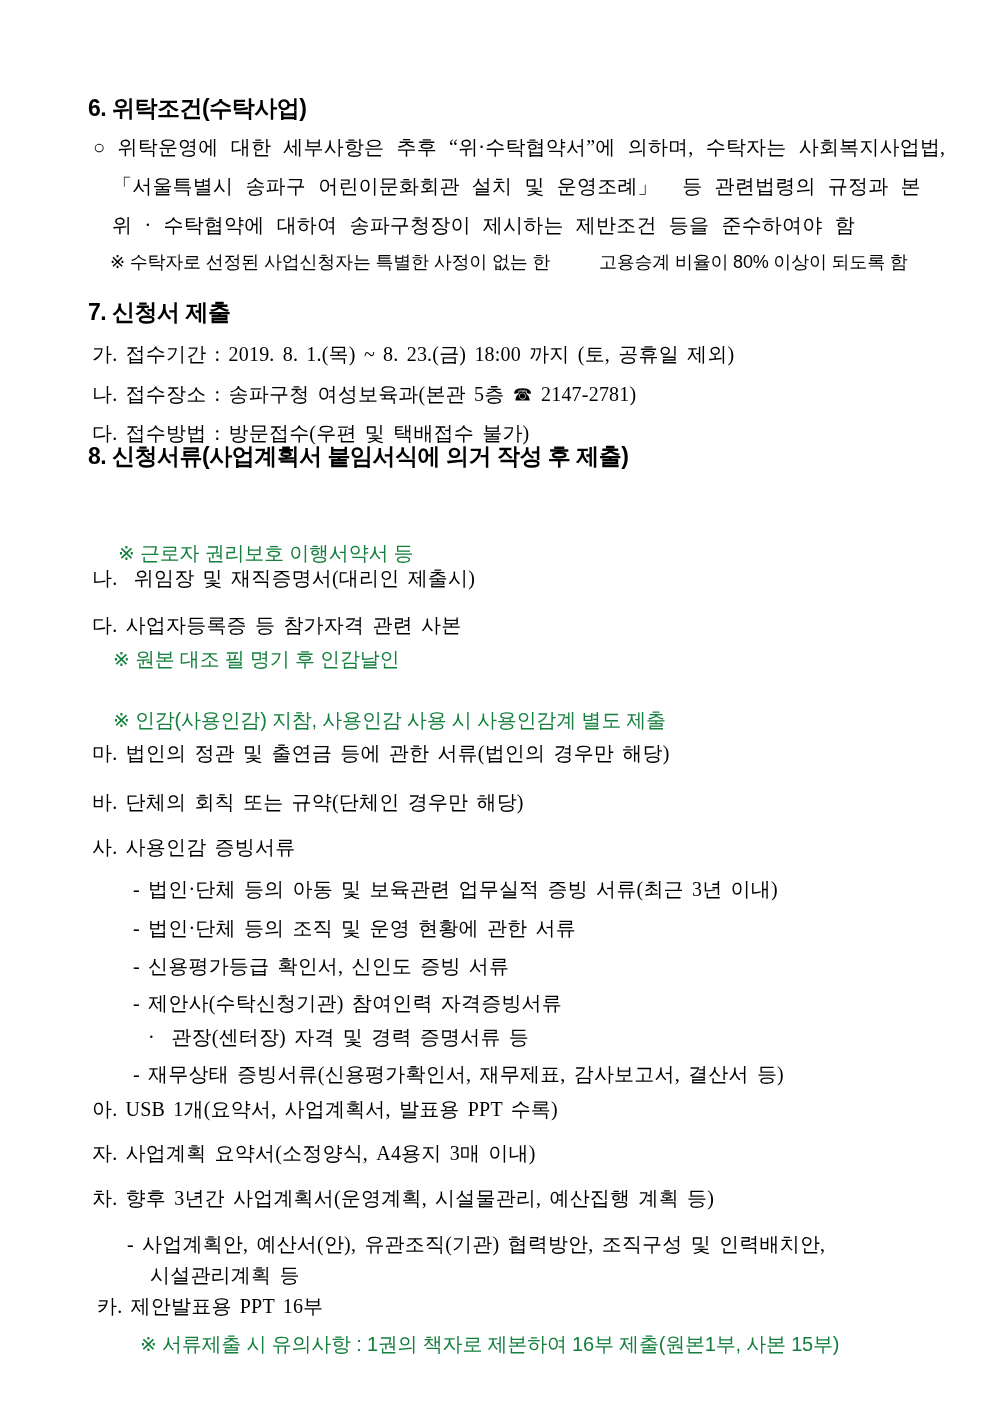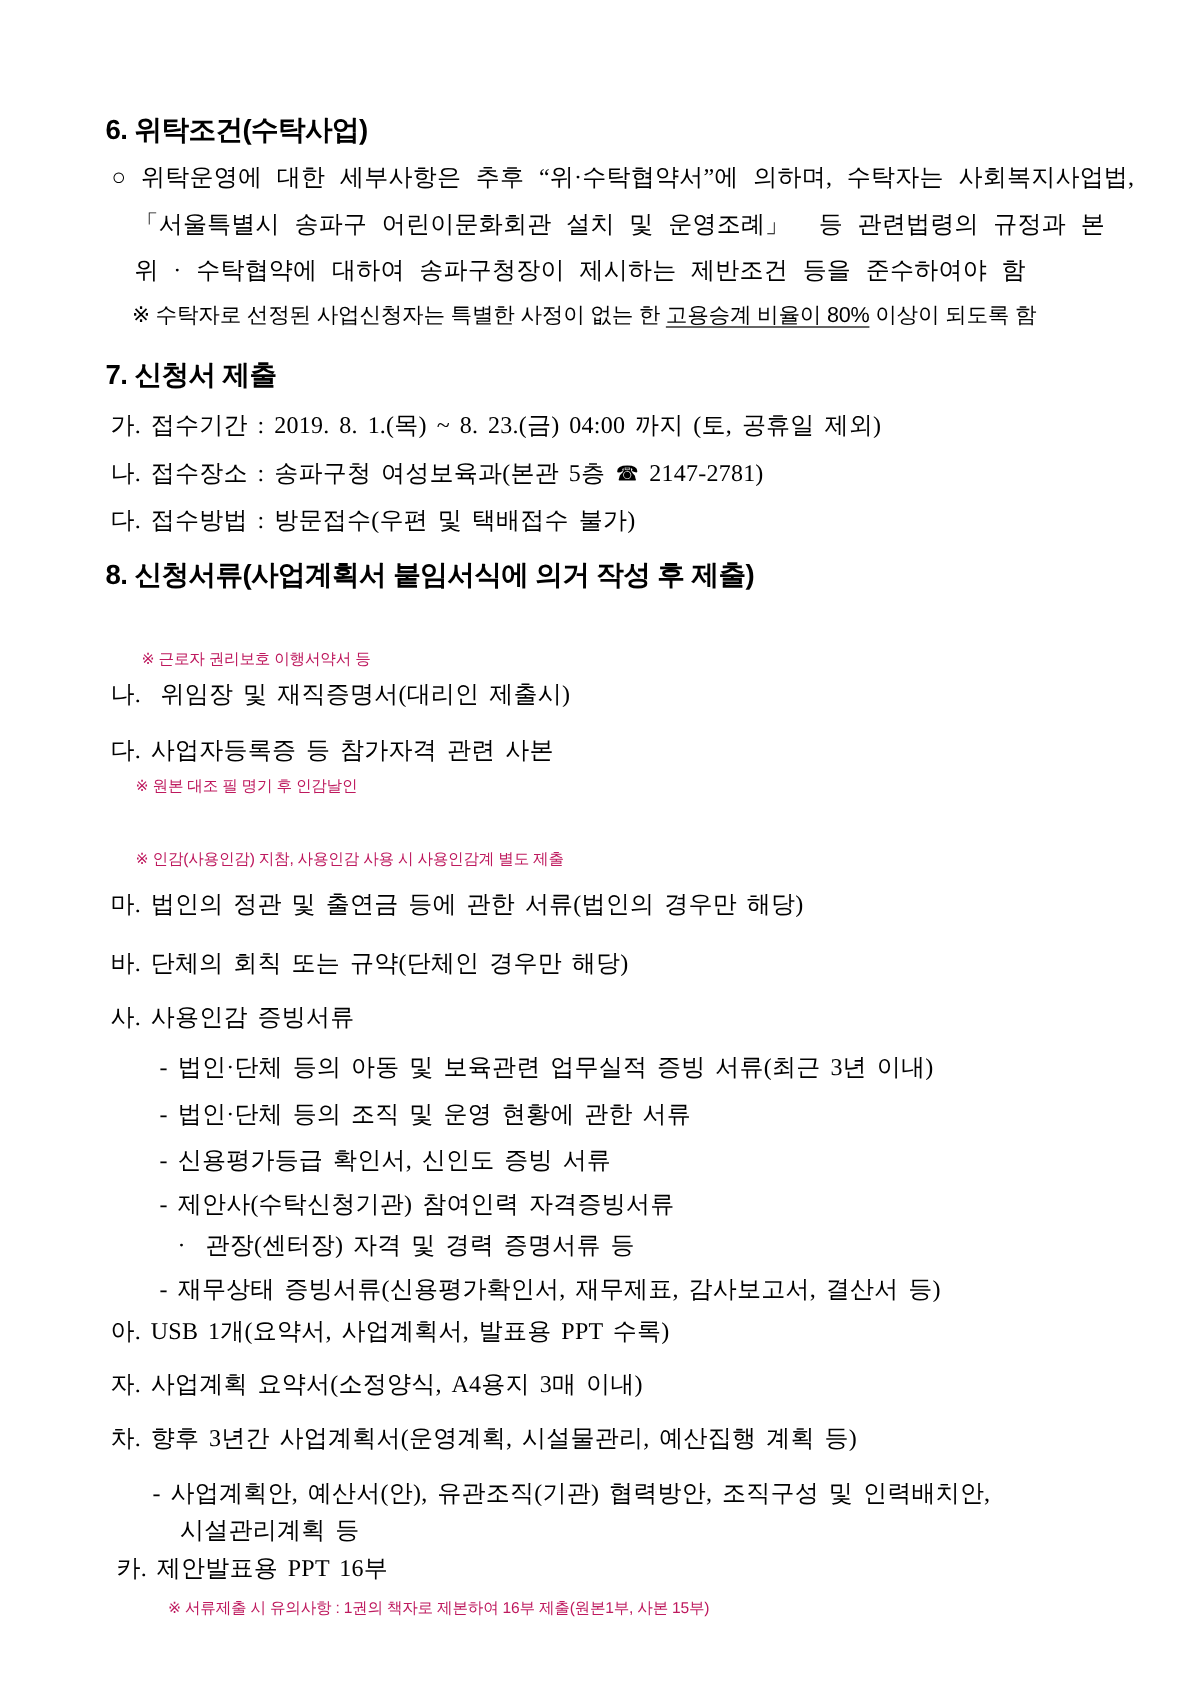--- a/index.html
+++ b/index.html
@@ -26,53 +26,53 @@
     font-family:"Liberation Serif","DejaVu Serif",serif;
     font-size:20px;
     letter-spacing:0.2px;
     word-spacing:3px;
     white-space:pre;
   }
   
   .n{
     position:absolute;
     font-family:"Liberation Sans","DejaVu Sans",sans-serif;
-    font-size:13px;
-    color:#be185d;
+    font-size:20px;
+    color:#15803d;
     letter-spacing:-0.2px;
     white-space:pre;
   }
   
   .n6{
     font-size:18px;
     color:#000;
   }
   .u{
-    text-decoration:underline;
     text-underline-offset:4px;
+    margin-left:44px;
   }
   .wide{word-spacing:7px;text-align:center;}
 </style>
 </head>
 <body>
 
 <div class="page">
 
   <div class="h" style="top:93px;left:88px">6. 위탁조건(수탁사업)</div>
   <div class="b wide" style="top:134px;left:93px">○ 위탁운영에 대한 세부사항은 추후 “위·수탁협약서”에 의하며, 수탁자는 사회복지사업법,</div>
   <div class="b wide" style="top:173px;left:112px">「서울특별시 송파구 어린이문화회관 설치 및 운영조례」  등 관련법령의 규정과 본</div>
   <div class="b wide" style="top:212px;left:112px">위 · 수탁협약에 대하여 송파구청장이 제시하는 제반조건 등을 준수하여야 함</div>
   <div class="n n6" style="top:250px;left:110px"><span>※ 수탁자로 선정된 사업신청자는 특별한 사정이 없는 한 </span><span class="u">고용승계 비율이 80%</span><span> 이상이 되도록 함</span></div>
 
   <div class="h" style="top:297px;left:88px">7. 신청서 제출</div>
-  <div class="b" style="top:341px;left:92px">가. 접수기간 : 2019. 8. 1.(목) ~ 8. 23.(금) 04:00 까지 (토, 공휴일 제외)</div>
+  <div class="b" style="top:341px;left:92px">가. 접수기간 : 2019. 8. 1.(목) ~ 8. 23.(금) 18:00 까지 (토, 공휴일 제외)</div>
   <div class="b" style="top:381px;left:92px">나. 접수장소 : 송파구청 여성보육과(본관 5층 ☎ 2147-2781)</div>
   <div class="b" style="top:420px;left:92px">다. 접수방법 : 방문접수(우편 및 택배접수 불가)</div>
 
-  <div class="h" style="top:464px;left:88px">8. 신청서류(사업계획서 붙임서식에 의거 작성 후 제출)</div>
+  <div class="h" style="top:441px;left:88px">8. 신청서류(사업계획서 붙임서식에 의거 작성 후 제출)</div>
   <div class="n" style="top:540px;left:118px">※ 근로자 권리보호 이행서약서 등</div>
   <div class="b" style="top:565px;left:92px">나.  위임장 및 재직증명서(대리인 제출시)</div>
   <div class="b" style="top:612px;left:92px">다. 사업자등록증 등 참가자격 관련 사본</div>
   <div class="n" style="top:646px;left:113px">※ 원본 대조 필 명기 후 인감날인</div>
   <div class="n" style="top:707px;left:113px">※ 인감(사용인감) 지참, 사용인감 사용 시 사용인감계 별도 제출</div>
   <div class="b" style="top:740px;left:92px">마. 법인의 정관 및 출연금 등에 관한 서류(법인의 경우만 해당)</div>
   <div class="b" style="top:789px;left:92px">바. 단체의 회칙 또는 규약(단체인 경우만 해당)</div>
   <div class="b" style="top:834px;left:92px">사. 사용인감 증빙서류</div>
   <div class="b" style="top:876px;left:133px">- 법인·단체 등의 아동 및 보육관련 업무실적 증빙 서류(최근 3년 이내)</div>
   <div class="b" style="top:915px;left:133px">- 법인·단체 등의 조직 및 운영 현황에 관한 서류</div>

